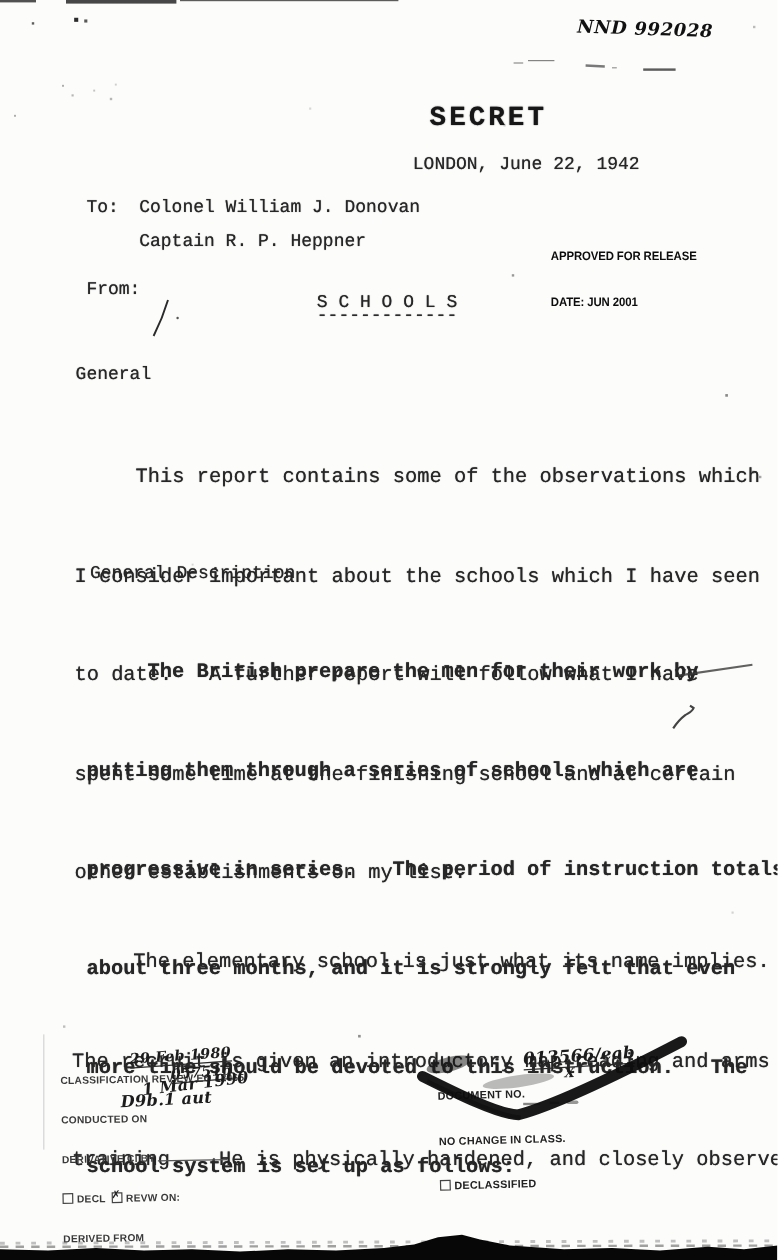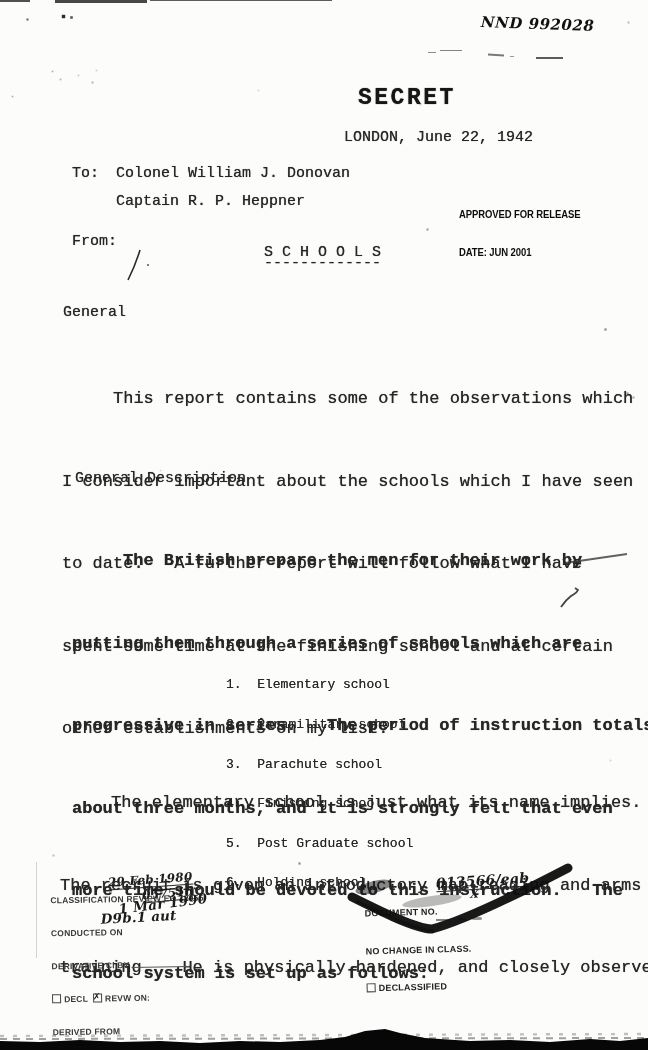--- a/index.html
+++ b/index.html
@@ -129,28 +129,20 @@
   <div class="tw u" style="left:63px;top:470px;margin-left:12px;">General Description</div>
   <div class="para" style="left:72px;top:492px;font-weight:bold;">
     <div>     The British prepare the men for their work by</div>
     <div>putting them through a series of schools which are</div>
     <div>progressive in series.   The period of instruction totals</div>
     <div>about three months, and it is strongly felt that even</div>
     <div>more time should be devoted to this instruction.   The</div>
     <div>school system is set up as follows:</div>
   </div>
 
-  <div class="list" style="left:226px;top:652px;">
-    <div>1.  Elementary school</div>
-    <div>2.  Paramilitary school</div>
-    <div>3.  Parachute school</div>
-    <div>4.  Finishing school</div>
-    <div>5.  Post Graduate school</div>
-    <div>6.  Holding school</div>
-  </div>
 
   <div class="para" style="left:60px;top:734px;">
     <div>     The elementary school is just what its name implies.</div>
     <div>The recruit is given an introductory map-reading and arms</div>
     <div>training.   He is physically hardened, and closely observed.</div>
     <div>Nothing of a secret nature is taught him, so that at this</div>
     
   </div>
 
   <div class="stampbox crs" style="left:52px;top:872px;">

